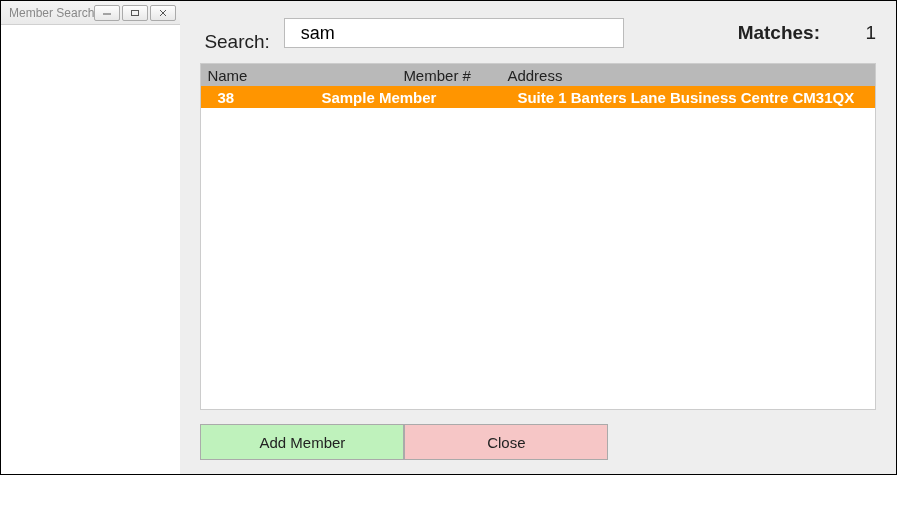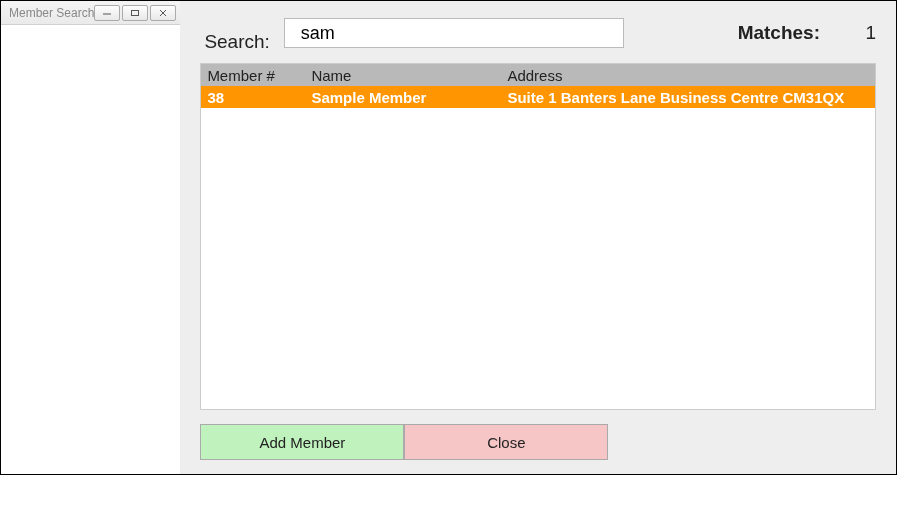--- a/index.html
+++ b/index.html
@@ -118,20 +118,21 @@
     .trow {
       display: flex;
       height: 22px;
       align-items: center;
       font-size: 15px;
       font-weight: bold;
       color: #fff;
     }
     .trow.selected {
       background: #ff9500;
+      padding-left: 10px;
     }
     .footer {
       display: flex;
       justify-content: flex-start;
       padding: 14px 18px 12px 18px;
     }
     .btn {
       width: 204px;
       height: 36px;
       border: 1px solid #aaa;
@@ -181,22 +182,22 @@
     <div class="search-row">
       <div class="search-label">Search:</div>
       <input class="search-input" type="text" value="sam" style="">
       <div class="search-spacer"></div>
       <div class="matches-label">Matches:</div>
       <div class="matches-count">1</div>
     </div>
 
     <div class="table-wrap">
       <div class="thead">
+        <div class="th col-name">Name</div>
         <div class="th col-num">Member #</div>
-        <div class="th col-name">Name</div>
         <div class="th col-addr">Address</div>
       </div>
       <div class="tbody">
         <div class="trow selected">
           <div class="td col-num">38</div>
           <div class="td col-name">Sample Member</div>
           <div class="td col-addr">Suite 1 Banters Lane Business Centre CM31QX</div>
         </div>
       </div>
     </div>

